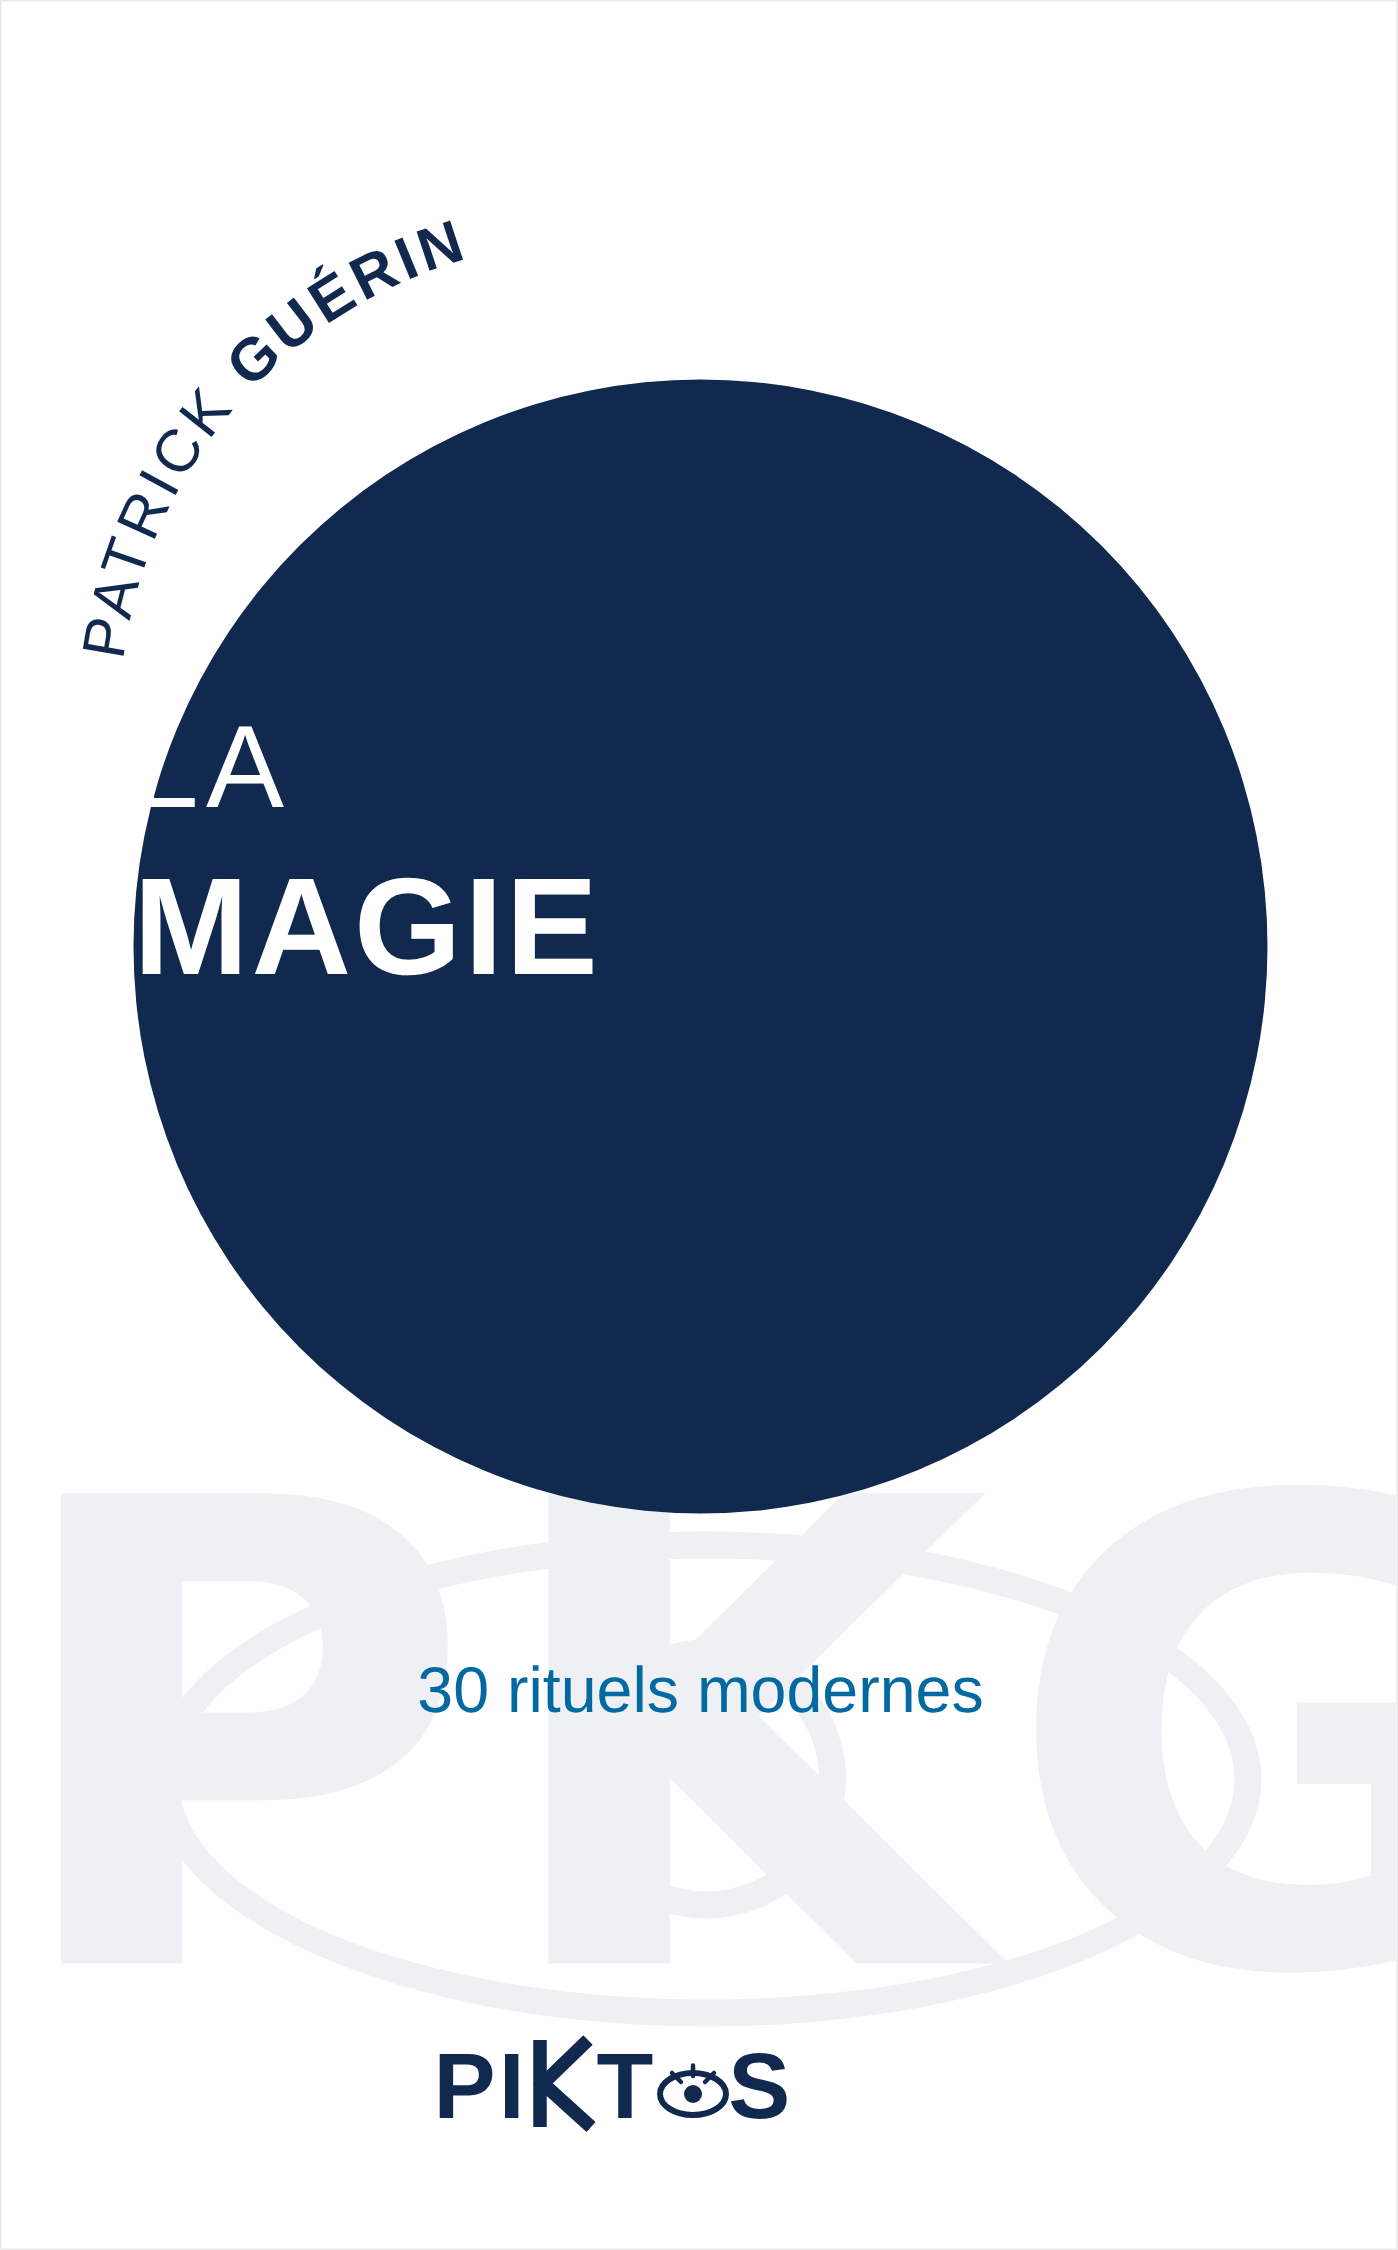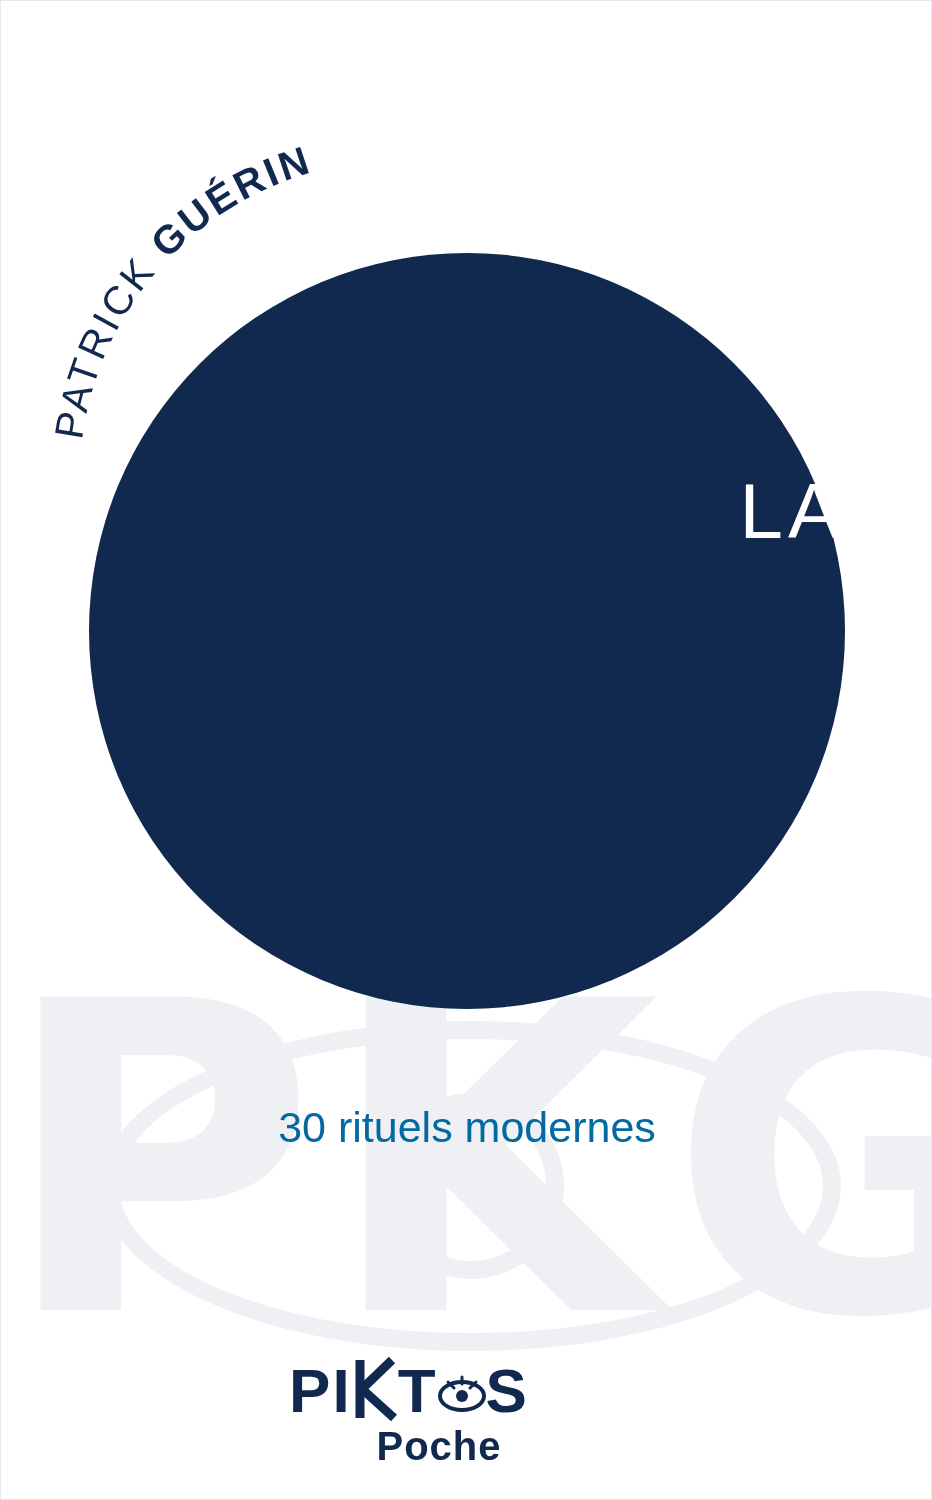--- a/index.html
+++ b/index.html
@@ -69,21 +69,21 @@
     height: 756px;
     border-radius: 50%;
     background: #12294f;
   }
 
   .title-block {
     position: absolute;
     left: 88px;
     top: 470px;
     width: 756px;
-    text-align: right;
+    text-align: left;
     color: #ffffff;
   }
   .title-la {
     font-size: 78px;
     font-weight: 400;
     letter-spacing: 5px;
     line-height: 1.05;
     margin-bottom: 14px;
   }
   .title-main {
@@ -177,20 +177,21 @@
           <tspan>PATRICK</tspan>
           <tspan> </tspan>
           <tspan class="bold">GUÉRIN</tspan>
         </textPath>
       </text>
     </svg>
   </div>
 
   <div class="title-block">
     <div class="title-la">LA</div>
+    <div class="title-main">MAGIE</div>
   </div>
 
   <div class="subtitle">
     <div>30 rituels modernes</div>
   </div>
 
   <div class="logo">
     <div class="logo-main">
       <span>PI</span><span style="display:inline-block;width:46px;position:relative;">
         <svg width="46" height="66" viewBox="0 0 46 66" style="vertical-align:-10px;">
@@ -198,16 +199,15 @@
           <path d="M40 4 L10 33 L42 62" stroke="#12294f" stroke-width="9" fill="none"></path>
         </svg>
       </span><span>T</span><span class="logo-eye">
         <svg width="48" height="48" viewBox="0 0 48 48">
           <ellipse cx="24" cy="26" rx="22" ry="14" fill="none" stroke="#12294f" stroke-width="4"></ellipse>
           <circle cx="24" cy="26" r="6" fill="#12294f"></circle>
           <path d="M10 12 L16 18 M24 7 L24 14 M38 12 L32 18" stroke="#12294f" stroke-width="3" fill="none" stroke-linecap="round"></path>
         </svg>
       </span><span>S</span>
     </div>
-    <div class="logo-sub">Poche</div>
   </div>
 
 </div>
 
 </body></html>

